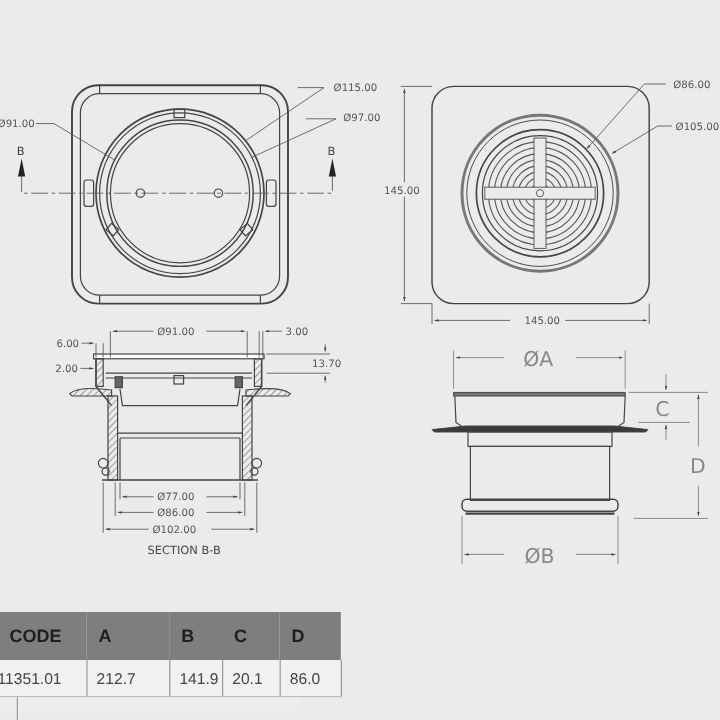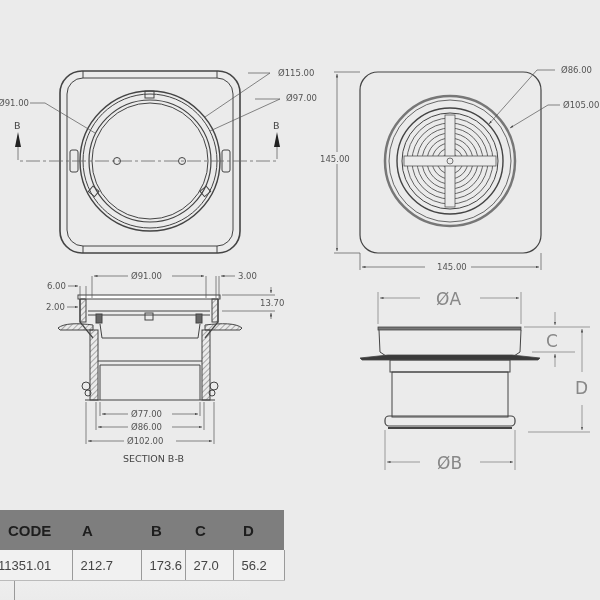--- a/index.html
+++ b/index.html
@@ -232,20 +232,20 @@
       <th style="width:59px">A</th>
       <th style="width:34px">B</th>
       <th style="width:38px">C</th>
       <th style="width:41px">D</th>
     </tr>
   </thead>
   <tbody>
     <tr>
       <td>11351.01</td>
       <td>212.7</td>
-      <td>173.6</td>
-      <td>27.0</td>
-      <td>56.2</td>
+      <td>141.9</td>
+      <td>20.1</td>
+      <td>86.0</td>
     </tr>
   </tbody>
 </table>
 <div class="ghost"></div>
 <div class="ghost-line"></div>
 
 </body></html>

